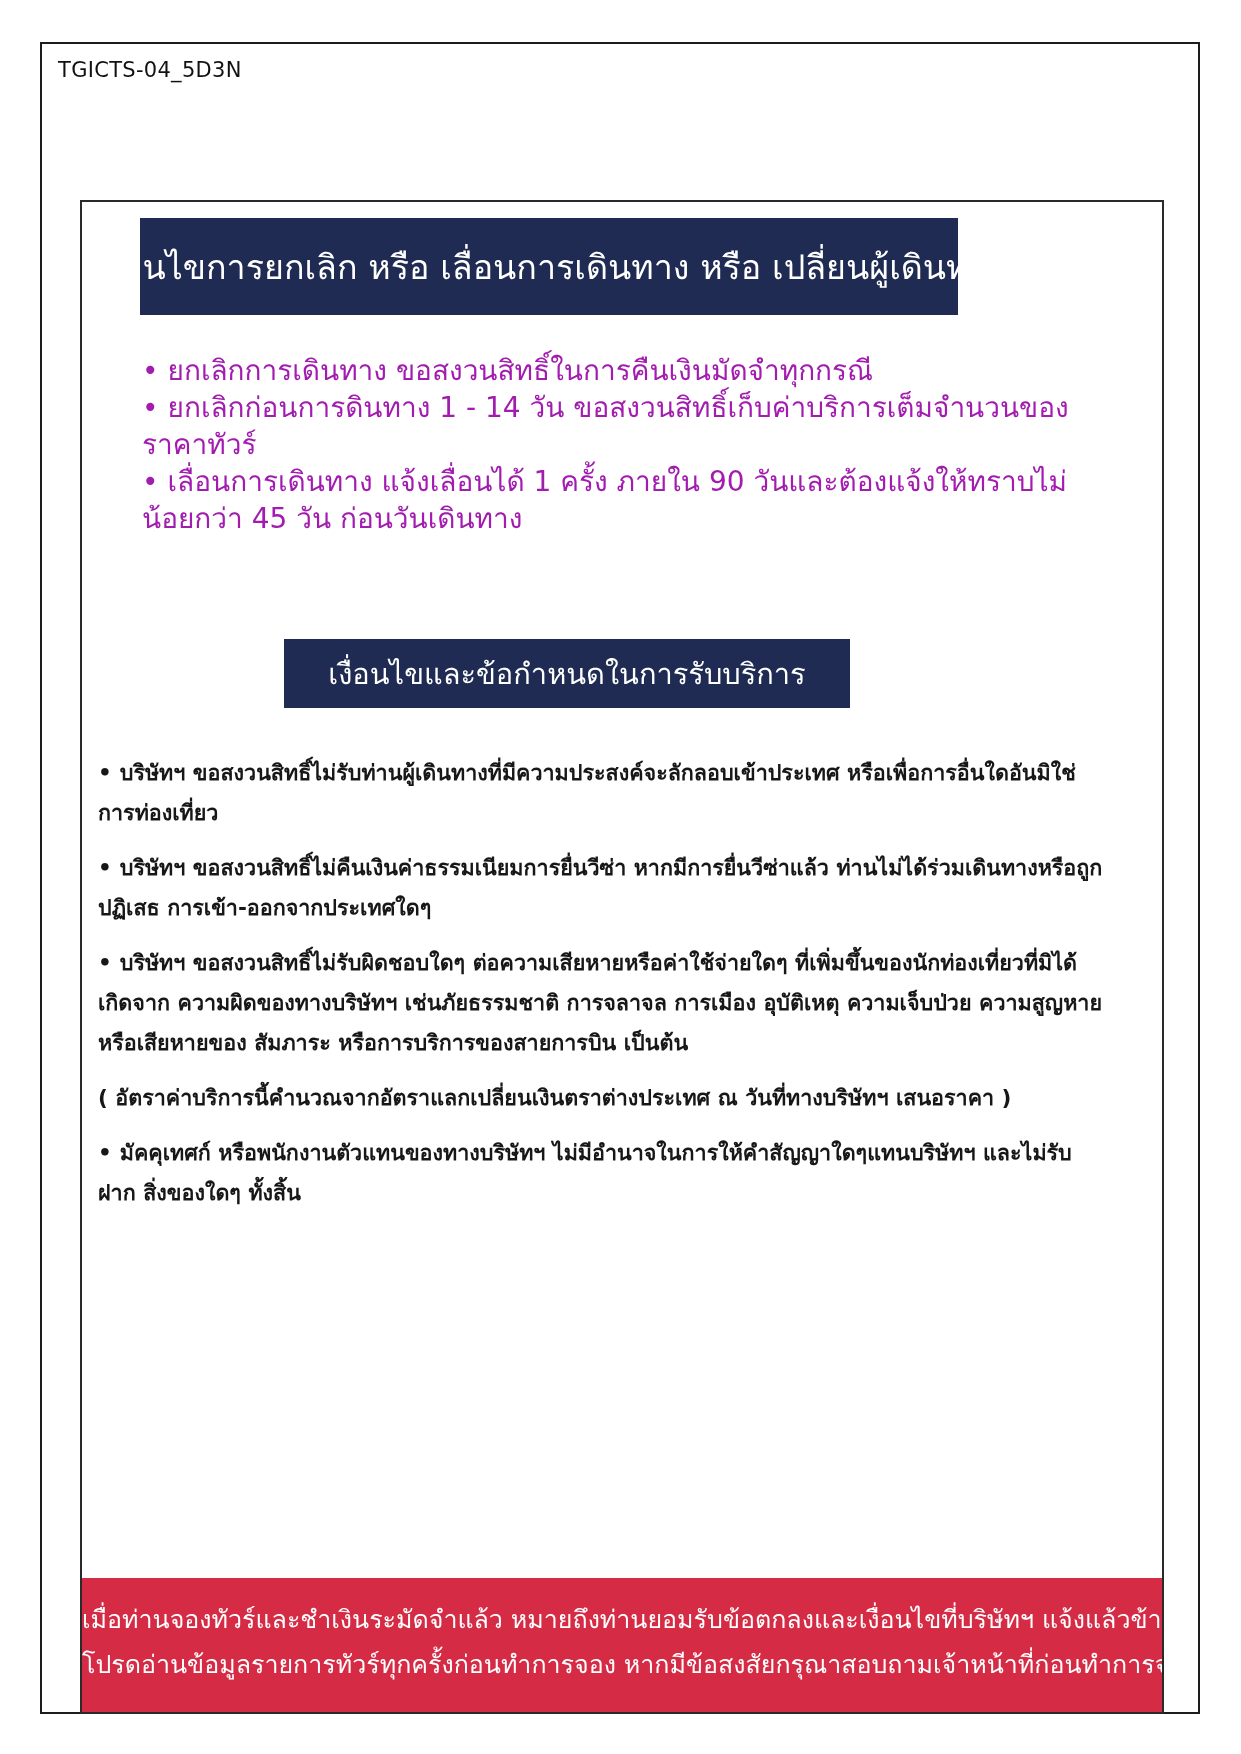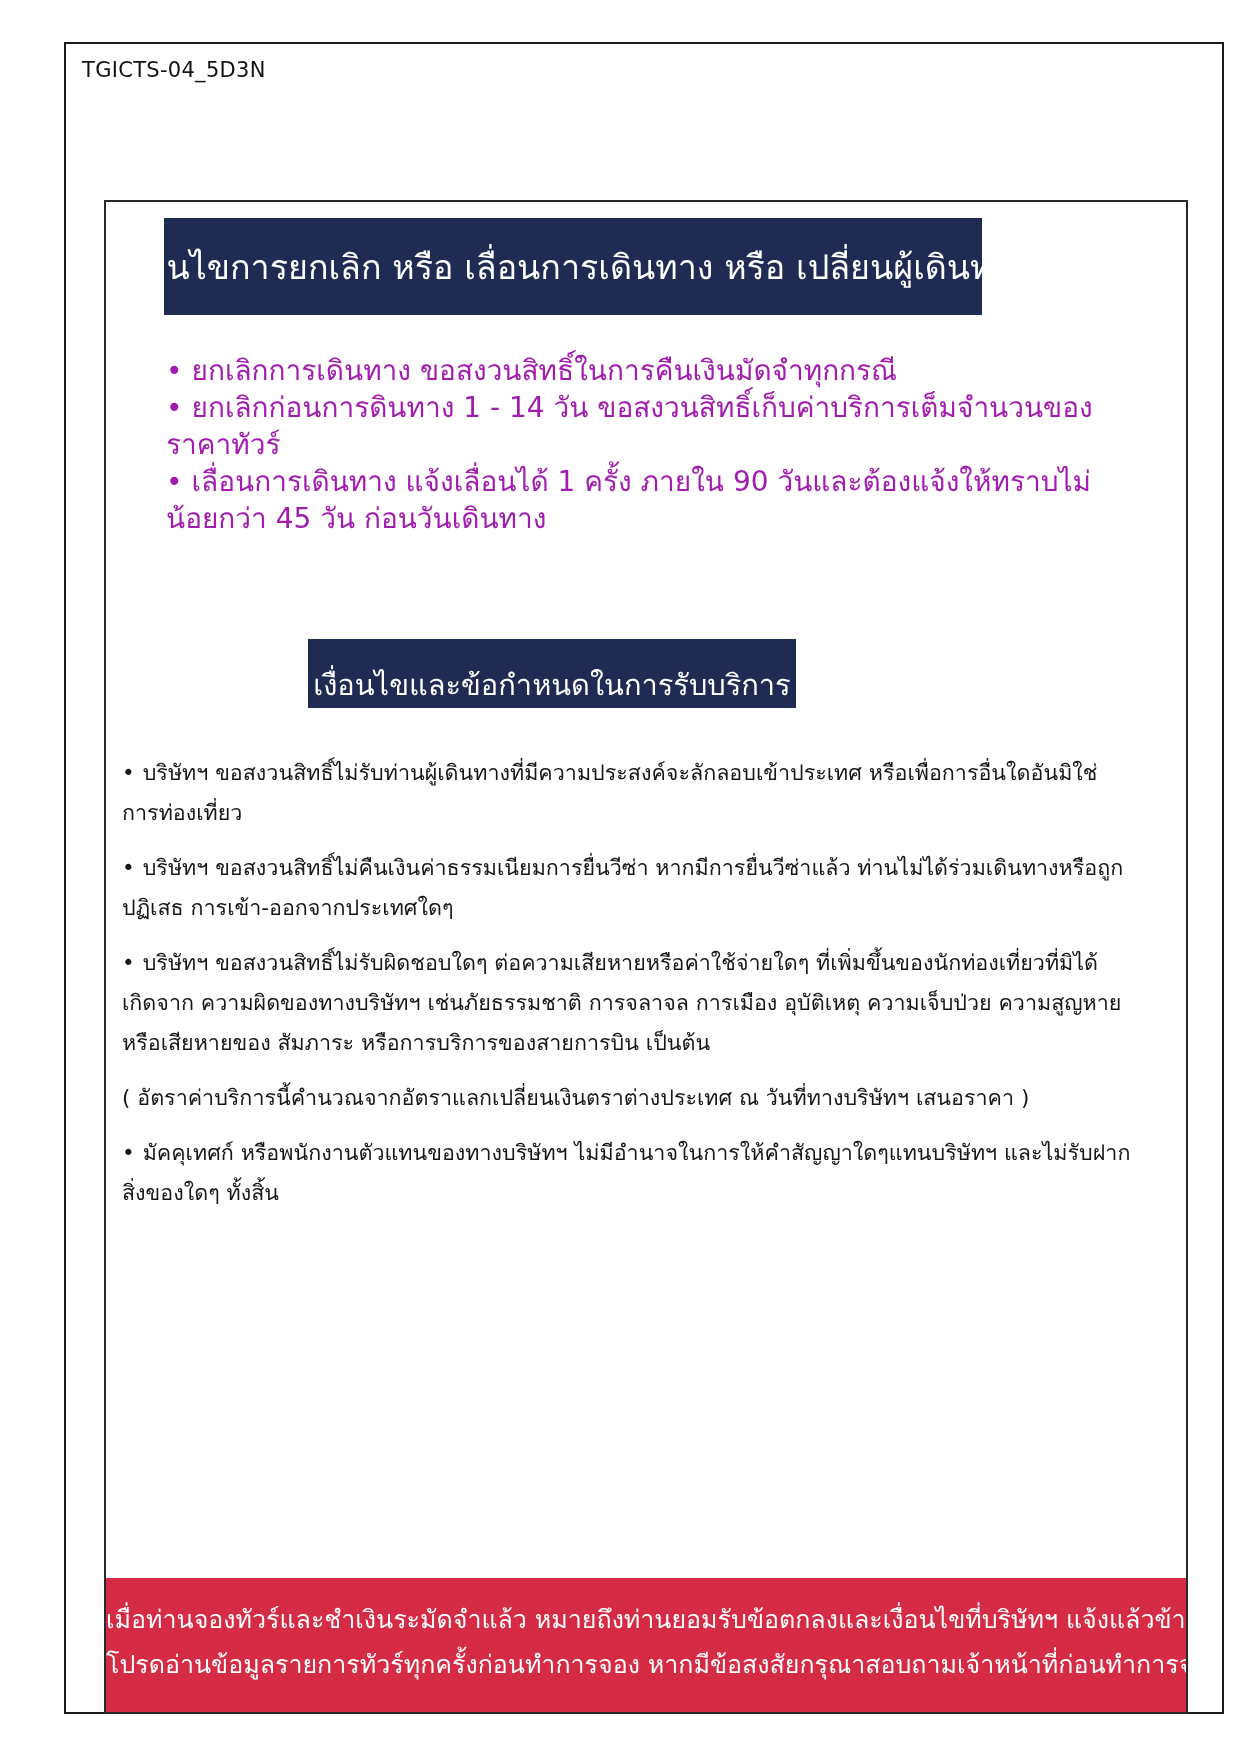--- a/index.html
+++ b/index.html
@@ -14,21 +14,20 @@
     overflow: hidden;
   }
 
   .outer-frame {
     position: absolute;
     left: 40px; top: 42px;
     width: 1160px; height: 1672px;
     border: 2px solid #1c1c1c;
     box-sizing: border-box;
     background: #ffffff;
-    margin-left: 24px;
   }
 
   .doc-code {
     position: absolute;
     left: 16px; top: 14px;
     font-size: 21px;
     color: #111111;
     letter-spacing: 0.3px;
   }
 
@@ -51,44 +50,43 @@
     white-space: nowrap;
     overflow: hidden;
   }
   .hdr-cancel {
     left: 58px; top: 16px;
     width: 818px; height: 97px;
     font-size: 34px;
   }
   .hdr-terms {
     left: 202px; top: 437px;
-    width: 488px; height: 69px;
+    width: 566px; height: 69px;
     font-size: 29px;
-    align-items: flex-end;
   }
 
   .cancel-list {
     position: absolute;
     left: 60px; top: 150px;
     width: 965px;
     font-size: 28px;
     line-height: 37px;
     color: #a21caf;
   }
   .cancel-item::before { content: "•"; margin-right: 9px; }
 
   .terms-list {
     position: absolute;
     left: 16px; top: 551px;
     width: 1010px;
     font-size: 21.5px;
     line-height: 40px;
     color: #171717;
   }
-  .terms-item { margin-bottom: 15px; }
+  .terms-item { margin-bottom: 15px; font-weight: bold; }
   .terms-item.bulleted::before { content: "•"; margin-right: 8px; }
 
   .banner {
     position: absolute;
     left: 0; bottom: 0;
     width: 100%;
     height: 134px;
     background: #d52b45;
     color: #ffffff;
     text-align: center;

